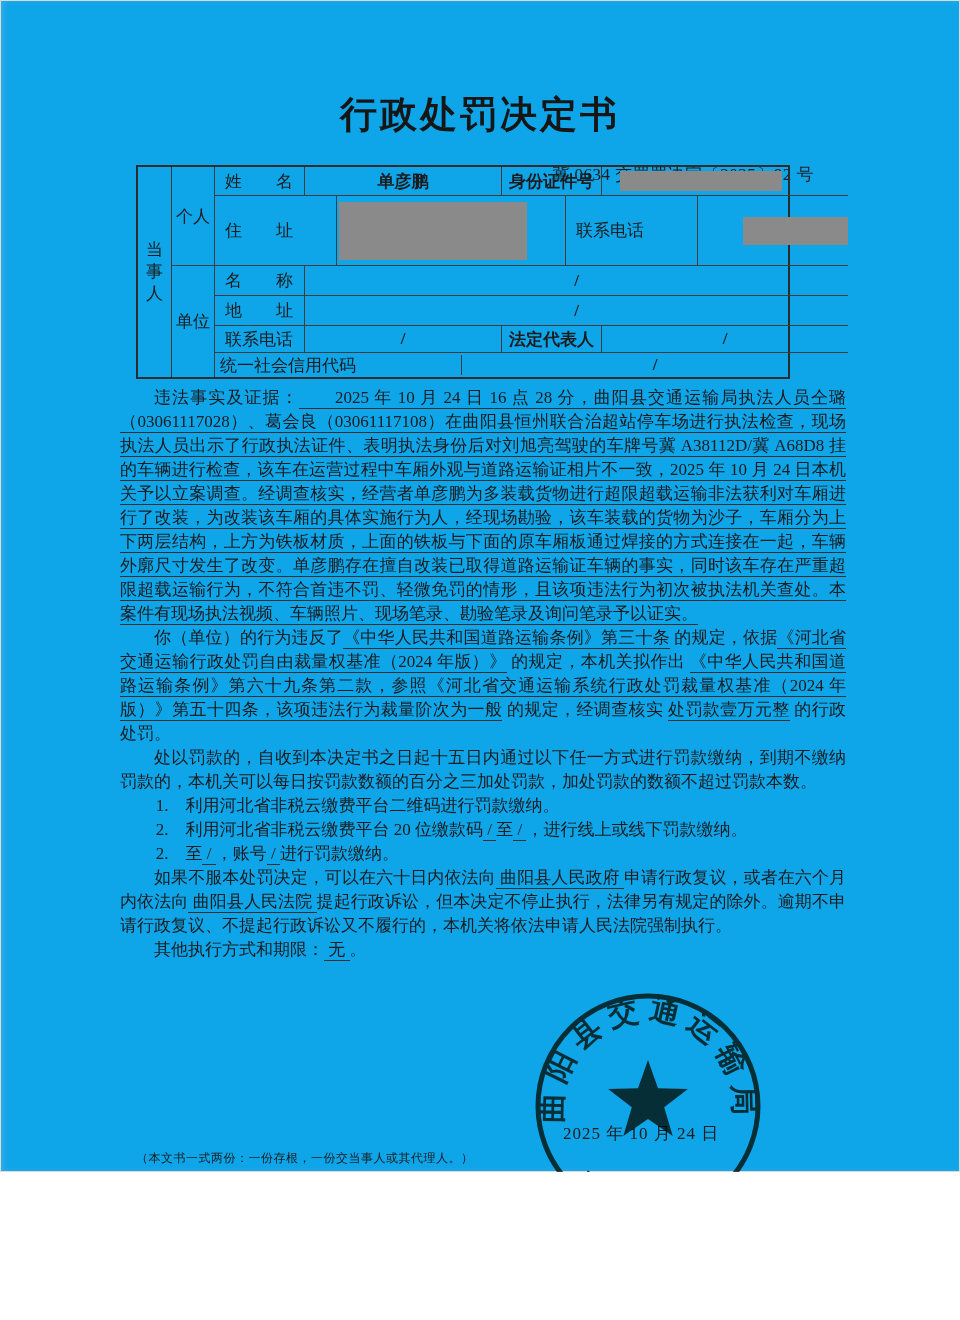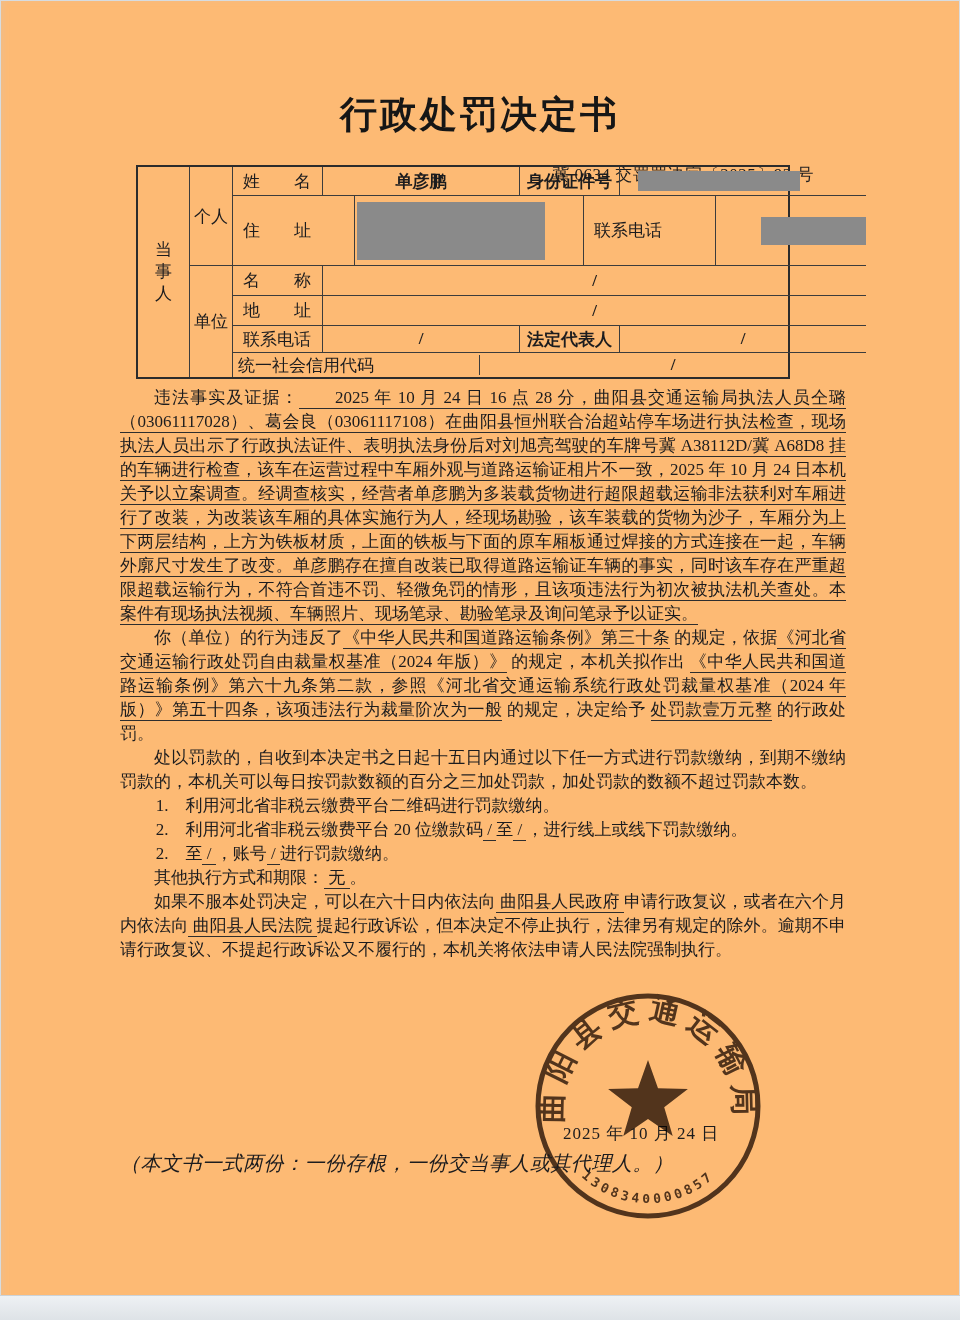--- a/index.html
+++ b/index.html
@@ -1,18 +1,18 @@
 <!DOCTYPE html>
 <html><head>
 <meta charset="utf-8">
 <style>
   html,body{margin:0;padding:0;background:#ffffff;}
   .page{
-    position:relative;width:960px;height:1320px;overflow:hidden;
-    background:#fdba74;
+    position:relative;width:960px;height:1172px;overflow:hidden;
+    background:#0ea5e9;
     box-shadow:inset 0 0 0 1px #d7dce0, inset 3px 0 6px rgba(200,205,210,.25);
     font-family:"Liberation Serif","DejaVu Serif",serif;
     color:#1c1c1e;
   }
   .title{
     position:absolute;left:0;top:90px;width:100%;margin:0;
     text-align:center;font-size:37px;font-weight:700;letter-spacing:3px;
     font-family:"DejaVu Sans","Liberation Sans",sans-serif;color:#161616;
   }
   .doc-no{
@@ -20,21 +20,21 @@
     font-size:17px;letter-spacing:.5px;margin-top:20px;
   }
   
   .ptable{
     position:absolute;left:136px;top:165px;width:654px;
     display:flex;border:2px solid #2c2c2c;background:transparent;
     font-size:17px;box-sizing:border-box;
   }
   .party-col{
     width:36px;display:flex;align-items:center;justify-content:center;
-    text-align:center;word-break:break-all;line-height:22px;padding:0 17px;
+    text-align:center;word-break:break-all;line-height:22px;padding:0 8px;
   }
   .tmain{flex:1;border-left:1.5px solid #3c3c3c;display:flex;flex-direction:column;}
   .group{display:flex;}
   .group + .group{border-top:1.5px solid #3c3c3c;}
   .gcell{width:42px;display:flex;align-items:center;justify-content:center;}
   .rows{flex:1;border-left:1.5px solid #3c3c3c;display:flex;flex-direction:column;}
   .trow{display:flex;box-sizing:border-box;}
   .trow + .trow{border-top:1.5px solid #3c3c3c;}
   .tc{display:flex;align-items:center;box-sizing:border-box;}
   .tc + .tc{border-left:1.5px solid #3c3c3c;}
@@ -70,21 +70,21 @@
   }
   .seal-text{
     font-family:"DejaVu Sans","Liberation Sans",sans-serif;
     font-size:30px;font-weight:700;letter-spacing:8px;fill:#43372b;
   }
   .seal-code{
     font-family:"DejaVu Sans Mono","Liberation Mono",monospace;
     font-size:13px;font-weight:700;letter-spacing:3.5px;fill:#43372b;
   }
   .footnote{
-    position:absolute;left:120px;top:1150px;font-size:20px;letter-spacing:.5px;font-style:italic;
+    position:absolute;left:136px;top:1150px;font-size:12px;letter-spacing:.5px;
   }
   .scan-bottom{
     position:absolute;left:0;right:0;top:1295px;height:25px;
     background:linear-gradient(180deg,#eef1f4,#dde2e6);
     border-top:1px solid #ccd2d7;
   }
 </style>
 </head>
 <body>
 
@@ -143,27 +143,27 @@
             <div class="tc flex1 center">/</div>
           </div>
         </div>
       </div>
 
     </div>
   </div>
 
   <div class="bodytext">
     <p class="para"><span>违法事实及证据：</span><span class="u">　　2025 年 10 月 24 日 16 点 28 分，曲阳县交通运输局执法人员仝璐（03061117028）、葛会良（03061117108）在曲阳县恒州联合治超站停车场进行执法检查，现场执法人员出示了行政执法证件、表明执法身份后对刘旭亮驾驶的车牌号冀 A38112D/冀 A68D8 挂的车辆进行检查，该车在运营过程中车厢外观与道路运输证相片不一致，2025 年 10 月 24 日本机关予以立案调查。经调查核实，经营者单彦鹏为多装载货物进行超限超载运输非法获利对车厢进行了改装，为改装该车厢的具体实施行为人，经现场勘验，该车装载的货物为沙子，车厢分为上下两层结构，上方为铁板材质，上面的铁板与下面的原车厢板通过焊接的方式连接在一起，车辆外廓尺寸发生了改变。单彦鹏存在擅自改装已取得道路运输证车辆的事实，同时该车存在严重超限超载运输行为，不符合首违不罚、轻微免罚的情形，且该项违法行为初次被执法机关查处。本案件有现场执法视频、车辆照片、现场笔录、勘验笔录及询问笔录予以证实。</span></p>
-    <p class="para"><span>你（单位）的行为违反了</span><span class="u">《中华人民共和国道路运输条例》第三十条</span><span> 的规定，依据</span><span class="u">《河北省交通运输行政处罚自由裁量权基准（2024 年版）》</span><span> 的规定，本机关拟作出 </span><span class="u">《中华人民共和国道路运输条例》第六十九条第二款，参照《河北省交通运输系统行政处罚裁量权基准（2024 年版）》第五十四条，该项违法行为裁量阶次为一般</span><span> 的规定，决定给予 </span><span class="u">处罚款壹万元整</span><span> 的行政处罚。</span></p>
+    <p class="para"><span>你（单位）的行为违反了</span><span class="u">《中华人民共和国道路运输条例》第三十条</span><span> 的规定，依据</span><span class="u">《河北省交通运输行政处罚自由裁量权基准（2024 年版）》</span><span> 的规定，本机关拟作出 </span><span class="u">《中华人民共和国道路运输条例》第六十九条第二款，参照《河北省交通运输系统行政处罚裁量权基准（2024 年版）》第五十四条，该项违法行为裁量阶次为一般</span><span> 的规定，经调查核实 </span><span class="u">处罚款壹万元整</span><span> 的行政处罚。</span></p>
     <p class="para"><span>处以罚款的，自收到本决定书之日起十五日内通过以下任一方式进行罚款缴纳，到期不缴纳罚款的，本机关可以每日按罚款数额的百分之三加处罚款，加处罚款的数额不超过罚款本数。</span></p>
     <p class="para item"><span>1.　利用河北省非税云缴费平台二维码进行罚款缴纳。</span></p>
     <p class="para item"><span>2.　利用河北省非税云缴费平台 20 位缴款码</span><span class="u"> / </span><span>至</span><span class="u"> / </span><span>，进行线上或线下罚款缴纳。</span></p>
     <p class="para item"><span>2.　至</span><span class="u"> / </span><span>，账号</span><span class="u"> / </span><span>进行罚款缴纳。</span></p>
+    <p class="para"><span>如果不服本处罚决定，可以在六十日内依法向</span><span class="u"> 曲阳县人民政府 </span><span>申请行政复议，或者在六个月内依法向</span><span class="u"> 曲阳县人民法院 </span><span>提起行政诉讼，但本决定不停止执行，法律另有规定的除外。逾期不申请行政复议、不提起行政诉讼又不履行的，本机关将依法申请人民法院强制执行。</span></p>
     <p class="para"><span>其他执行方式和期限：</span><span class="u"> 无 </span><span>。</span></p>
-    <p class="para"><span>如果不服本处罚决定，可以在六十日内依法向</span><span class="u"> 曲阳县人民政府 </span><span>申请行政复议，或者在六个月内依法向</span><span class="u"> 曲阳县人民法院 </span><span>提起行政诉讼，但本决定不停止执行，法律另有规定的除外。逾期不申请行政复议、不提起行政诉讼又不履行的，本机关将依法申请人民法院强制执行。</span></p>
   </div>
 
   <div class="issue-date">2025 年 10 月 24 日</div>
 
   <svg class="seal" viewBox="0 0 232 232" aria-hidden="true">
     <circle cx="116" cy="116" r="110" fill="none" stroke="#43372b" stroke-width="5"></circle>
     <path id="sealArcTop" d="M 38.1 152.3 A 86 86 0 1 1 193.9 152.3" fill="none"></path>
     <text class="seal-text">
       <textPath href="#sealArcTop" startOffset="50%" text-anchor="middle">曲阳县交通运输局</textPath>
     </text>

